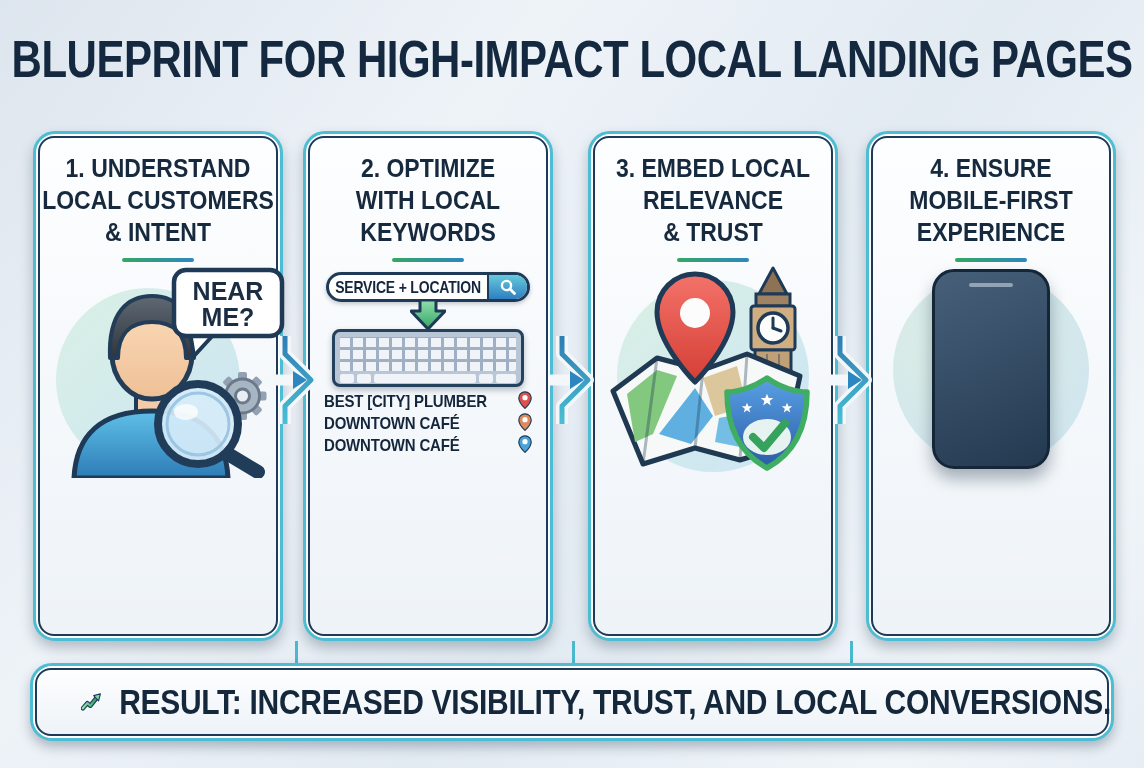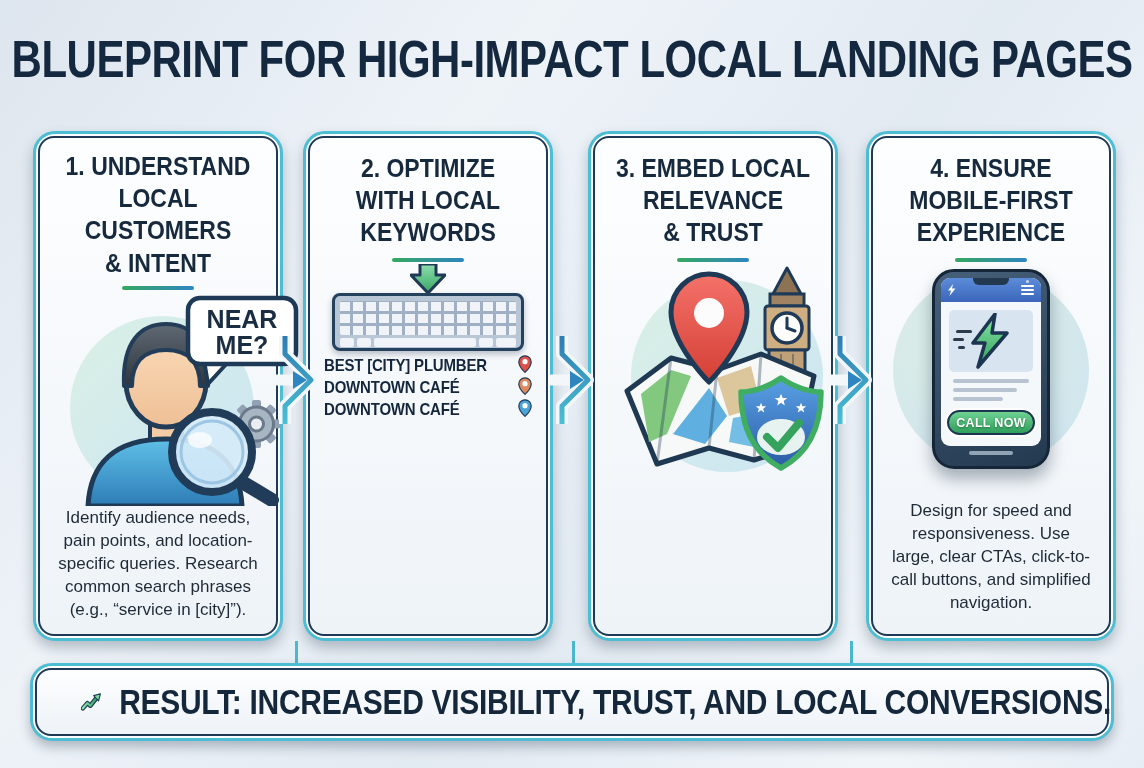--- a/index.html
+++ b/index.html
@@ -13,21 +13,21 @@
     font-size:42px;font-weight:bold;color:#14293f;letter-spacing:-0.5px;
     transform:scaleY(1.22);margin:0;white-space:nowrap;
   }
   
   .card{position:absolute;top:131px;width:250px;height:510px;border:3px solid #4dbdd3;
     border-radius:22px;background:#fff;box-sizing:border-box;
     box-shadow:0 7px 13px rgba(25,45,70,.28);}
   .card::before{content:'';position:absolute;inset:2px;border:2.5px solid #1f3a56;
     border-radius:16px;background:linear-gradient(180deg,#fdfeff,#eef3f8);}
   .card-content{position:relative;height:100%;display:flex;flex-direction:column;
-    align-items:center;padding:16px 18px 18px;box-sizing:border-box;}
+    align-items:center;padding:16px 4px 18px;box-sizing:border-box;}
   .step-heading{font-size:23px;line-height:28px;font-weight:bold;color:#16293d;
     text-align:center;transform:scaleY(1.15);margin:8px 0 4px;}
   .step-heading span{display:block;}
   .underline{width:72px;height:4px;border-radius:2px;flex:0 0 auto;
     background:linear-gradient(90deg,#35a862,#2e86c1);margin-top:12px;}
   .illus{position:relative;width:100%;height:212px;margin-top:4px;flex:0 0 auto;}
   .body-text{font-size:17px;line-height:23px;color:#1f2a36;text-align:center;
     margin:auto 0 6px;padding:0 2px;}
   
   .illus2{display:flex;flex-direction:column;align-items:center;}
@@ -183,33 +183,41 @@
           </g>
 
           <g>
             <line x1="188" y1="188" x2="218" y2="206" stroke="#213c58" stroke-width="14" stroke-linecap="round"></line>
             <circle cx="158" cy="158" r="40" fill="rgba(214,236,249,0.92)" stroke="#213c58" stroke-width="8"></circle>
             <circle cx="158" cy="158" r="31" fill="none" stroke="#9cc6e4" stroke-width="3"></circle>
             <ellipse cx="146" cy="146" rx="12" ry="8" fill="rgba(255,255,255,0.75)"></ellipse>
           </g>
         </svg>
       </div>
-      <p class="body-text">Identify audience needs, pain points, and location-specific queries. Research common search phrases (e.g., “service in [city]”).</p>
     </div>
   </section>
 
   <section class="card" style="left:303px">
     <div class="card-content">
       <h2 class="step-heading">
         <span>2. OPTIMIZE</span>
         <span>WITH LOCAL</span>
         <span>KEYWORDS</span>
       </h2>
       <div class="underline"></div>
       <div class="illus illus2">
+        <div class="search-bar">
+          <span class="search-label">SERVICE + LOCATION</span>
+          <span class="search-btn">
+            <svg width="16" height="16" viewBox="0 0 16 16">
+              <circle cx="6.5" cy="6.5" r="4.6" fill="none" stroke="#fff" stroke-width="2.4"></circle>
+              <line x1="10" y1="10" x2="14.5" y2="14.5" stroke="#fff" stroke-width="2.8" stroke-linecap="round"></line>
+            </svg>
+          </span>
+        </div>
         <svg class="down-arrow" width="36" height="30" viewBox="0 0 36 30">
           <polygon points="10,0 26,0 26,11 35,11 18,29 1,11 10,11" fill="url(#gGreenArrow)" stroke="#1f3a56" stroke-width="3" stroke-linejoin="round"></polygon>
         </svg>
         <div class="kb">
           <div class="kb-grid"></div>
           <div class="kb-bottom">
             <i class="kb-key"></i>
               <i class="kb-key"></i>
               <i class="kb-space"></i>
               <i class="kb-key"></i>
@@ -299,52 +307,23 @@
     <div class="card-content">
       <h2 class="step-heading">
         <span>4. ENSURE</span>
         <span>MOBILE-FIRST</span>
         <span>EXPERIENCE</span>
       </h2>
       <div class="underline"></div>
       <div class="illus">
         <div class="phone-circle"></div>
         <div class="phone">
-          <div class="screen">
-            <div class="notch"></div>
-            <div class="cam-dot"></div>
-            <div class="app-header">
-              <svg width="8" height="12" viewBox="0 0 8 12">
-                <polygon points="5,0 0,6.5 3,6.5 1.5,12 7.5,4.5 4,4.5" fill="#fff"></polygon>
-              </svg>
-              <span class="burger">
-                  <i></i>
-                  <i></i>
-                  <i></i>
-                </span>
-            </div>
-            <div class="hero">
-              <i class="speed s1"></i>
-                <i class="speed s2"></i>
-                <i class="speed s3"></i>
-              <svg width="52" height="56" viewBox="0 0 52 56">
-                <polygon points="30,1 8,30 20,30 13,54 42,20 27,20" fill="url(#gBolt)" stroke="#1c3550" stroke-width="3.5" stroke-linejoin="round"></polygon>
-              </svg>
-            </div>
-            <div class="screen-lines">
-              <i class="l1"></i>
-                <i class="l2"></i>
-                <i class="l3"></i>
-            </div>
-            <div class="cta-pill">CALL NOW</div>
-          </div>
           <div class="home-bar"></div>
         </div>
       </div>
-      <p class="body-text">Design for speed and responsiveness. Use large, clear CTAs, click-to-call buttons, and simplified navigation.</p>
     </div>
   </section>
 
   <svg class="connector" style="left:273px" viewBox="0 0 48 88">
     <path d="M12,0 V18 L38,44 L12,70 V88" fill="none" stroke="#f3f7fa" stroke-width="12" stroke-linejoin="round"></path>
     <path d="M12,0 V18 L38,44 L12,70 V88" fill="none" stroke="url(#gCon)" stroke-width="5" stroke-linejoin="round"></path>
     <path d="M2,44 H20" stroke="#f3f7fa" stroke-width="11" stroke-linecap="round"></path>
     <path d="M2,44 H20" stroke="url(#gCon)" stroke-width="5"></path>
     <polygon points="20,35 34,44 20,53" fill="#2e86c1"></polygon>
   </svg>

